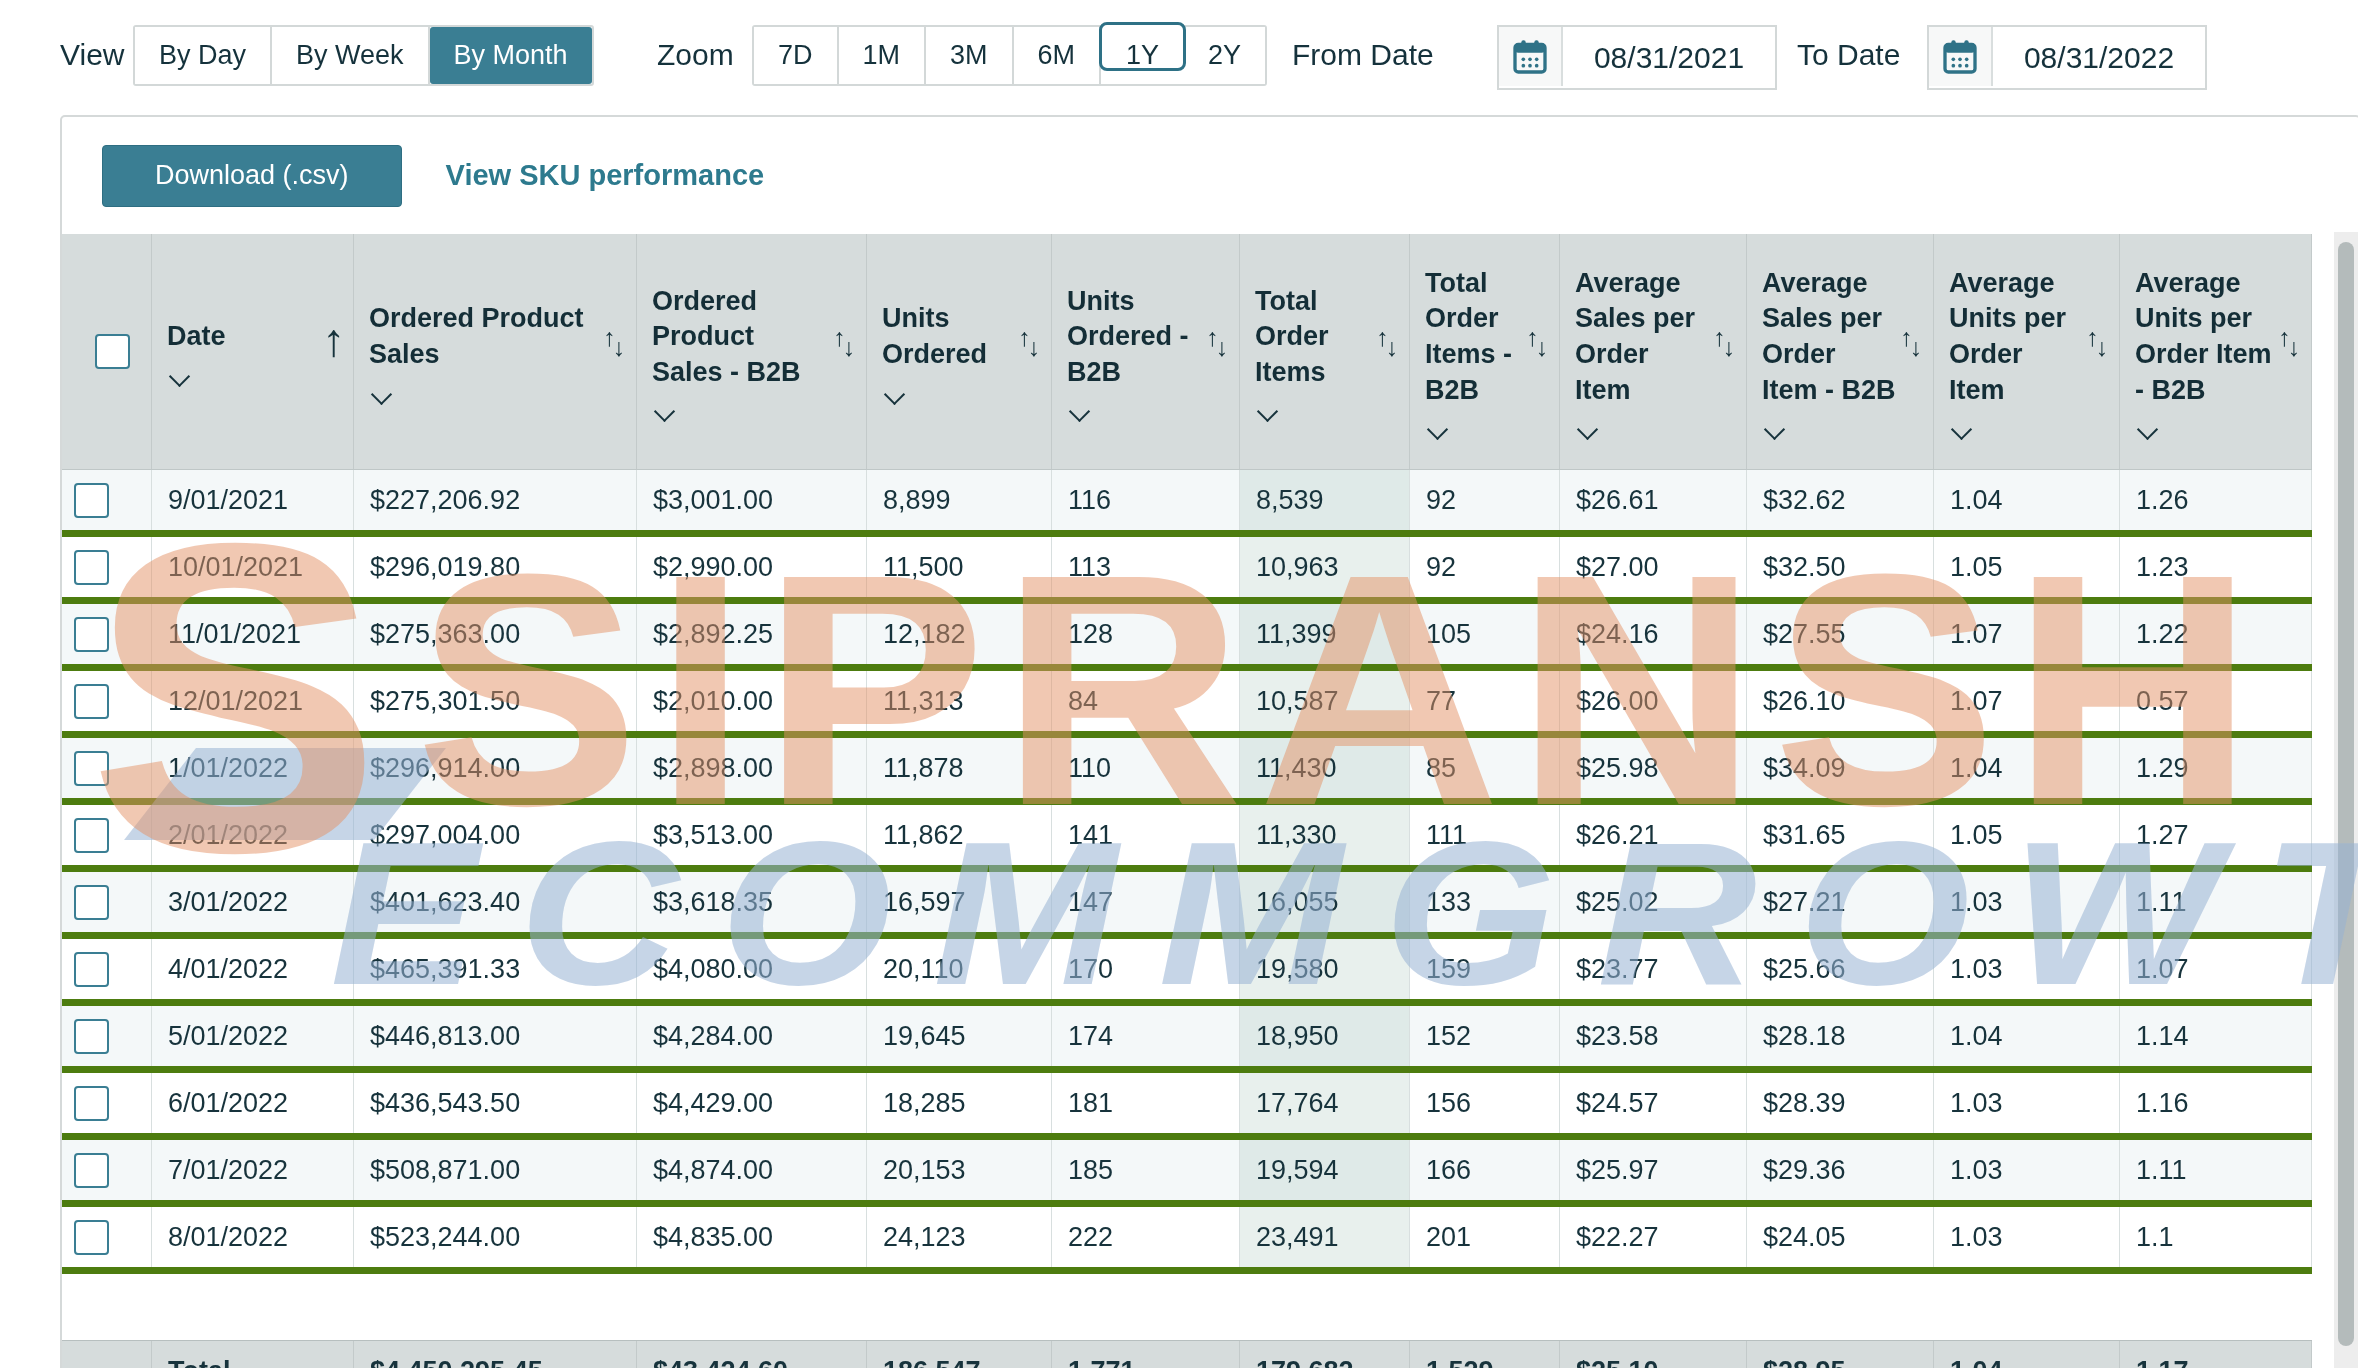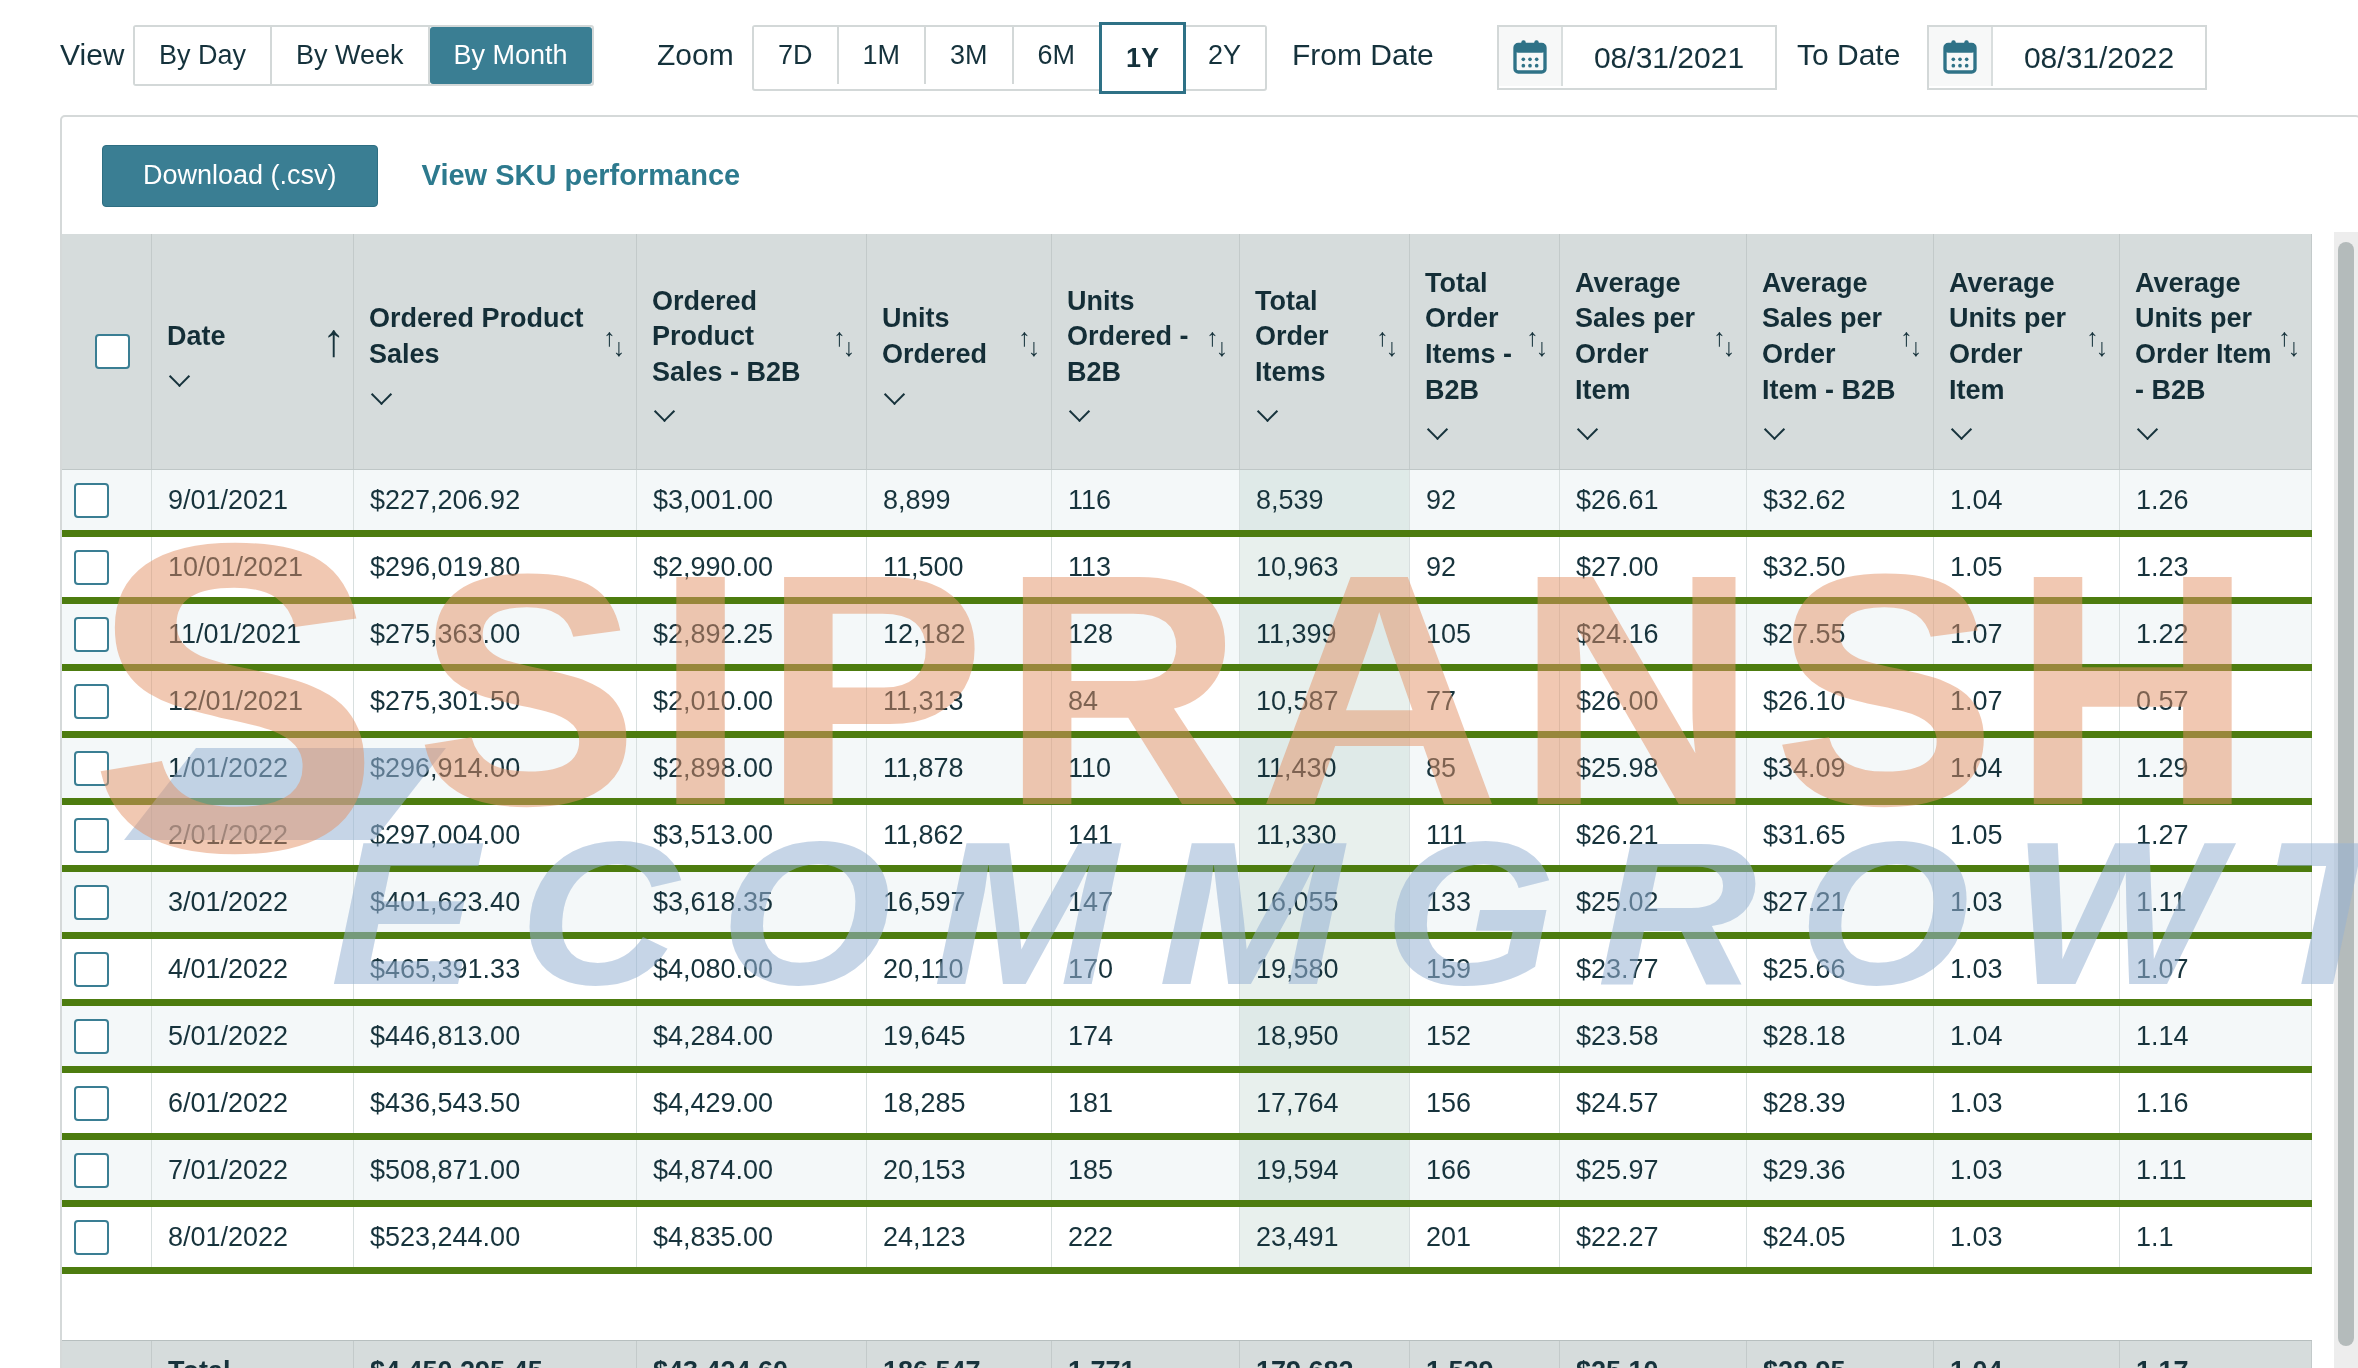--- a/index.html
+++ b/index.html
@@ -10,32 +10,32 @@
     --wm-orange:rgba(228,146,102,0.5); --wm-blue:rgba(151,178,212,0.55);
   }
   
   .topbar{position:absolute;left:0;top:0;width:100%;height:115px;}
   .ctl-label{position:absolute;top:38px;font-size:30px;font-weight:500;color:#15323c;}
   .seg-group{position:absolute;top:25px;display:inline-flex;border:2px solid #d3d8d8;border-radius:3px;background:#fff;}
   .seg-btn{height:57px;line-height:57px;padding:0 24px;font-size:27px;color:#15323c;background:#fff;
     border:none;border-right:2px solid #d3d8d8;font-family:inherit;cursor:pointer;}
   .seg-btn:last-child{border-right:none;}
   .seg-btn.sel-fill{background:var(--accent);color:#fff;border-radius:3px;}
-  .seg-btn.sel-line{position:relative;z-index:2;margin:-5px -2px;height:72px;line-height:61px;
-    border:3px solid #2e7186;border-radius:0;background:#fff;font-weight:bold;}
+  .seg-btn.sel-line{position:relative;z-index:2;margin:-5px -2px;height:49px;line-height:61px;
+    border:3px solid #2e7186;border-radius:8px;background:#fff;}
   .date-group{position:absolute;top:25px;display:inline-flex;border:2px solid #d3d8d8;background:#fff;}
   .cal-btn{width:64px;height:59px;background:#f7f8f8;border:none;border-right:2px solid #d9dede;
     display:flex;align-items:center;justify-content:center;cursor:pointer;}
   .date-input{width:208px;height:59px;border:none;outline:none;font-family:inherit;
     font-size:30px;color:#15323c;text-align:center;background:#fff;}
   
   .card{position:absolute;left:60px;top:115px;width:2297px;height:1400px;
     border:2px solid #d5d9d9;border-radius:5px;background:#fff;}
   .toolbar{height:117px;display:flex;align-items:center;padding-left:40px;}
-  .dl-btn{height:62px;padding:0 40px;background:var(--accent);color:#fff;font-size:27px;
+  .dl-btn{height:62px;padding:0 52px;background:var(--accent);color:#fff;font-size:27px;
     border:1px solid #2e6e82;border-radius:4px;font-family:inherit;cursor:pointer;}
   .sku-link{margin-left:44px;font-size:29px;color:#2d7a8e;text-decoration:none;cursor:pointer;font-weight:bold;}
   
   .thead,.tr,.tfoot{display:grid;grid-template-columns:90px 202px 283px 230px 185px 188px 170px 150px 187px 187px 186px 192px;width:2250px;}
   .thead{height:235px;background:#d6dcdc;border-bottom:1px solid #bfc7c7;}
   .th{border-right:1px solid #c3caca;display:flex;flex-direction:column;justify-content:center;
     padding:0 8px 0 15px;box-sizing:border-box;cursor:pointer;}
   .th-row{display:flex;align-items:center;}
   .th-lab{flex:1;font-size:27px;font-weight:700;line-height:1.32;color:#142e37;}
   .sort-both{font-size:25px;font-weight:700;white-space:nowrap;margin-left:2px;}

